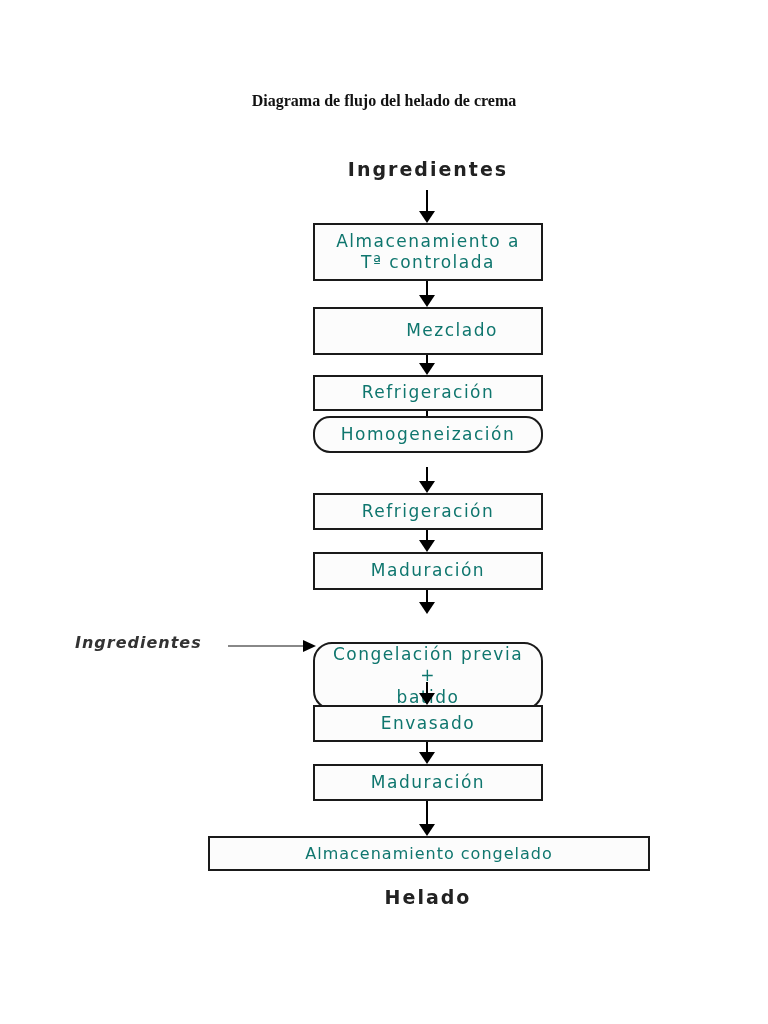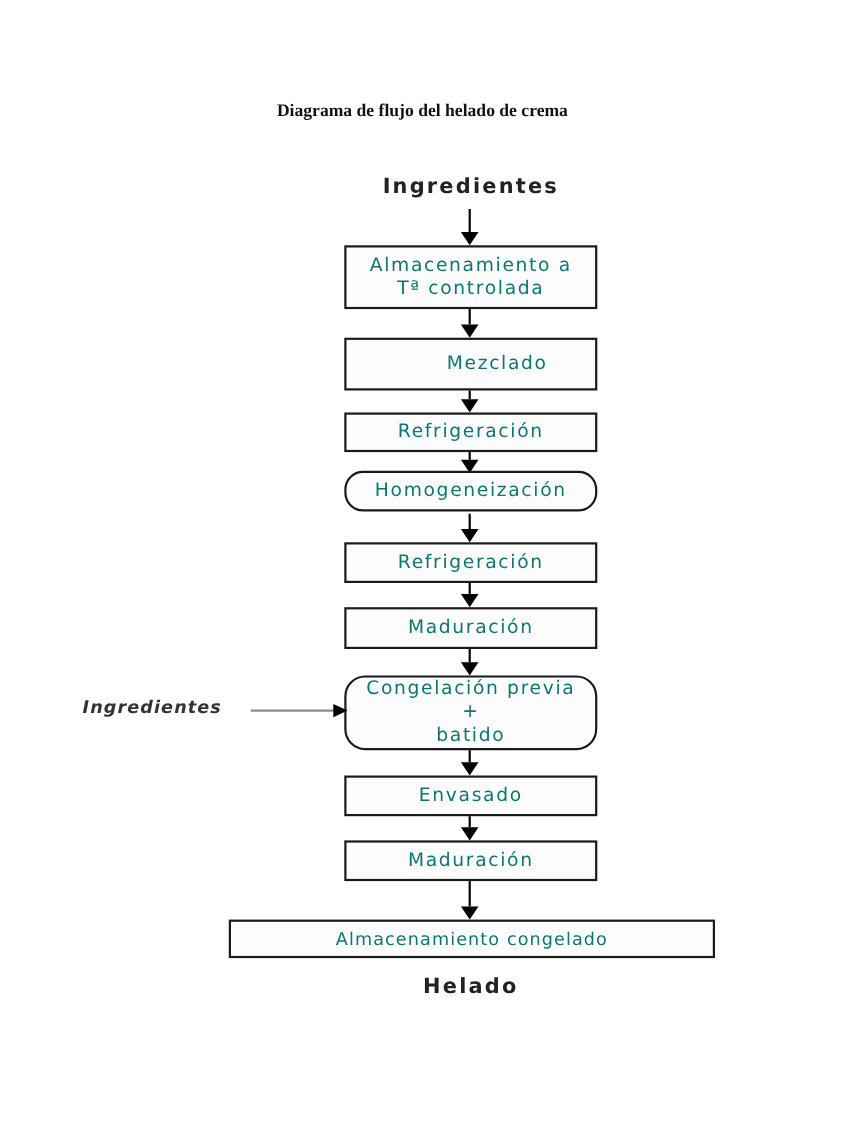--- a/index.html
+++ b/index.html
@@ -137,39 +137,39 @@
   <div class="varrow" style="top:355px;height:20px;">
       <i class="stem"></i>
       <i class="head"></i>
     </div>
   <div class="box" style="top:375px;height:36px;">Refrigeración</div>
 
   <div class="varrow" style="top:411px;height:19px;">
       <i class="stem"></i>
       <i class="head"></i>
     </div>
-  <div class="box" style="top:428px;height:37px;border-radius:17px;">Homogeneización</div>
+  <div class="box" style="top:416px;height:37px;border-radius:17px;">Homogeneización</div>
 
   <div class="varrow" style="top:467px;height:26px;">
       <i class="stem"></i>
       <i class="head"></i>
     </div>
   <div class="box" style="top:493px;height:37px;">Refrigeración</div>
 
   <div class="varrow" style="top:530px;height:22px;">
       <i class="stem"></i>
       <i class="head"></i>
     </div>
   <div class="box" style="top:552px;height:38px;">Maduración</div>
 
   <div class="varrow" style="top:590px;height:24px;">
       <i class="stem"></i>
       <i class="head"></i>
     </div>
-  <div class="box" style="top:614px;height:68px;border-radius:19px;">Congelación previa
+  <div class="box" style="top:642px;height:68px;border-radius:19px;">Congelación previa
 +
 batido</div>
 
   <div class="side-label">Ingredientes</div>
   <div class="hline"></div>
   <div class="hhead"></div>
 
   <div class="varrow" style="top:682px;height:23px;">
       <i class="stem"></i>
       <i class="head"></i>

